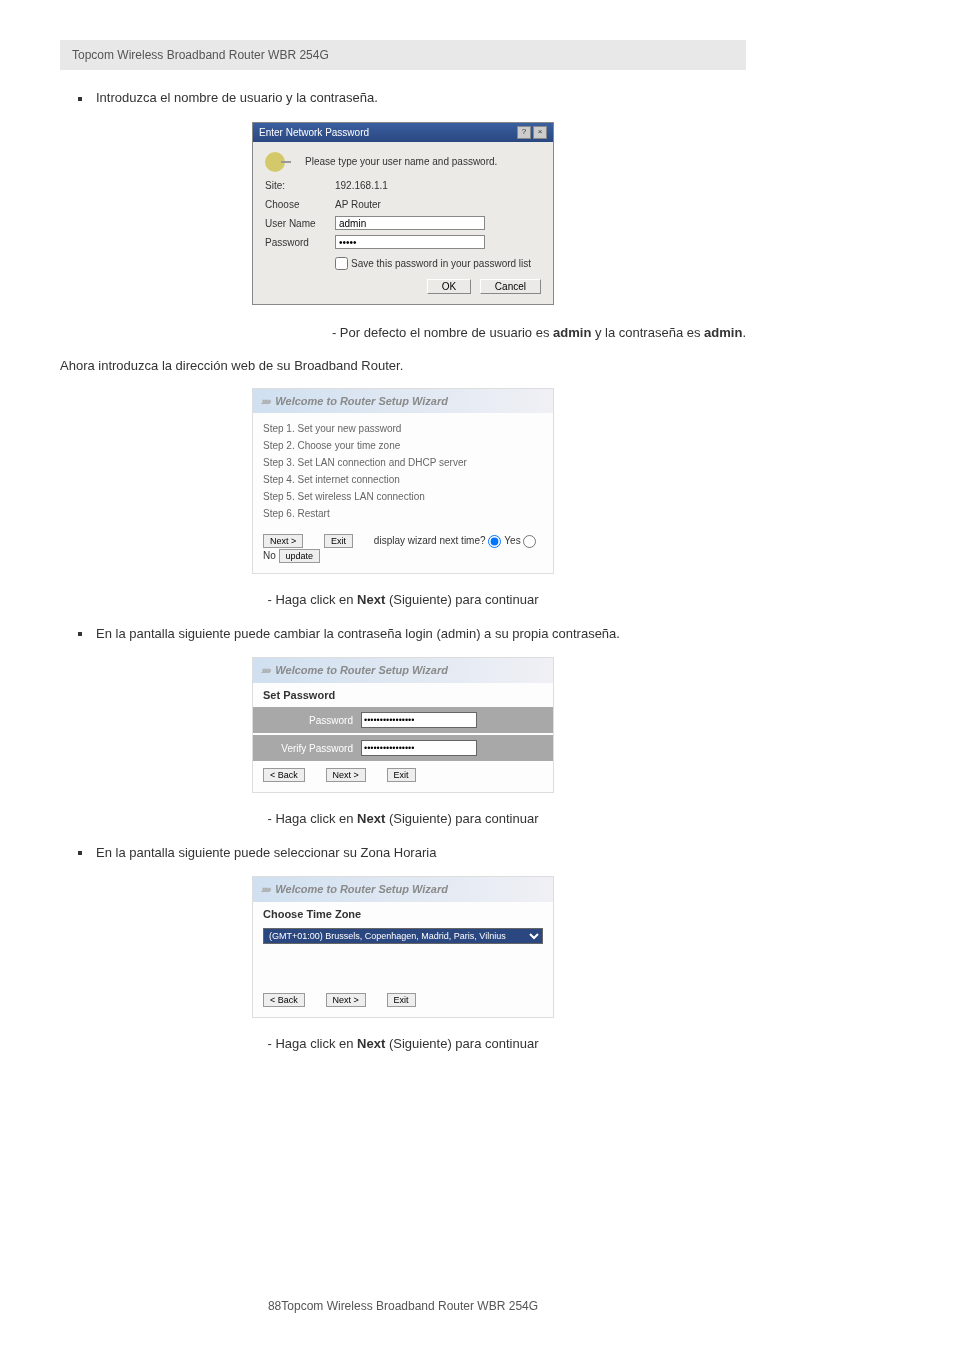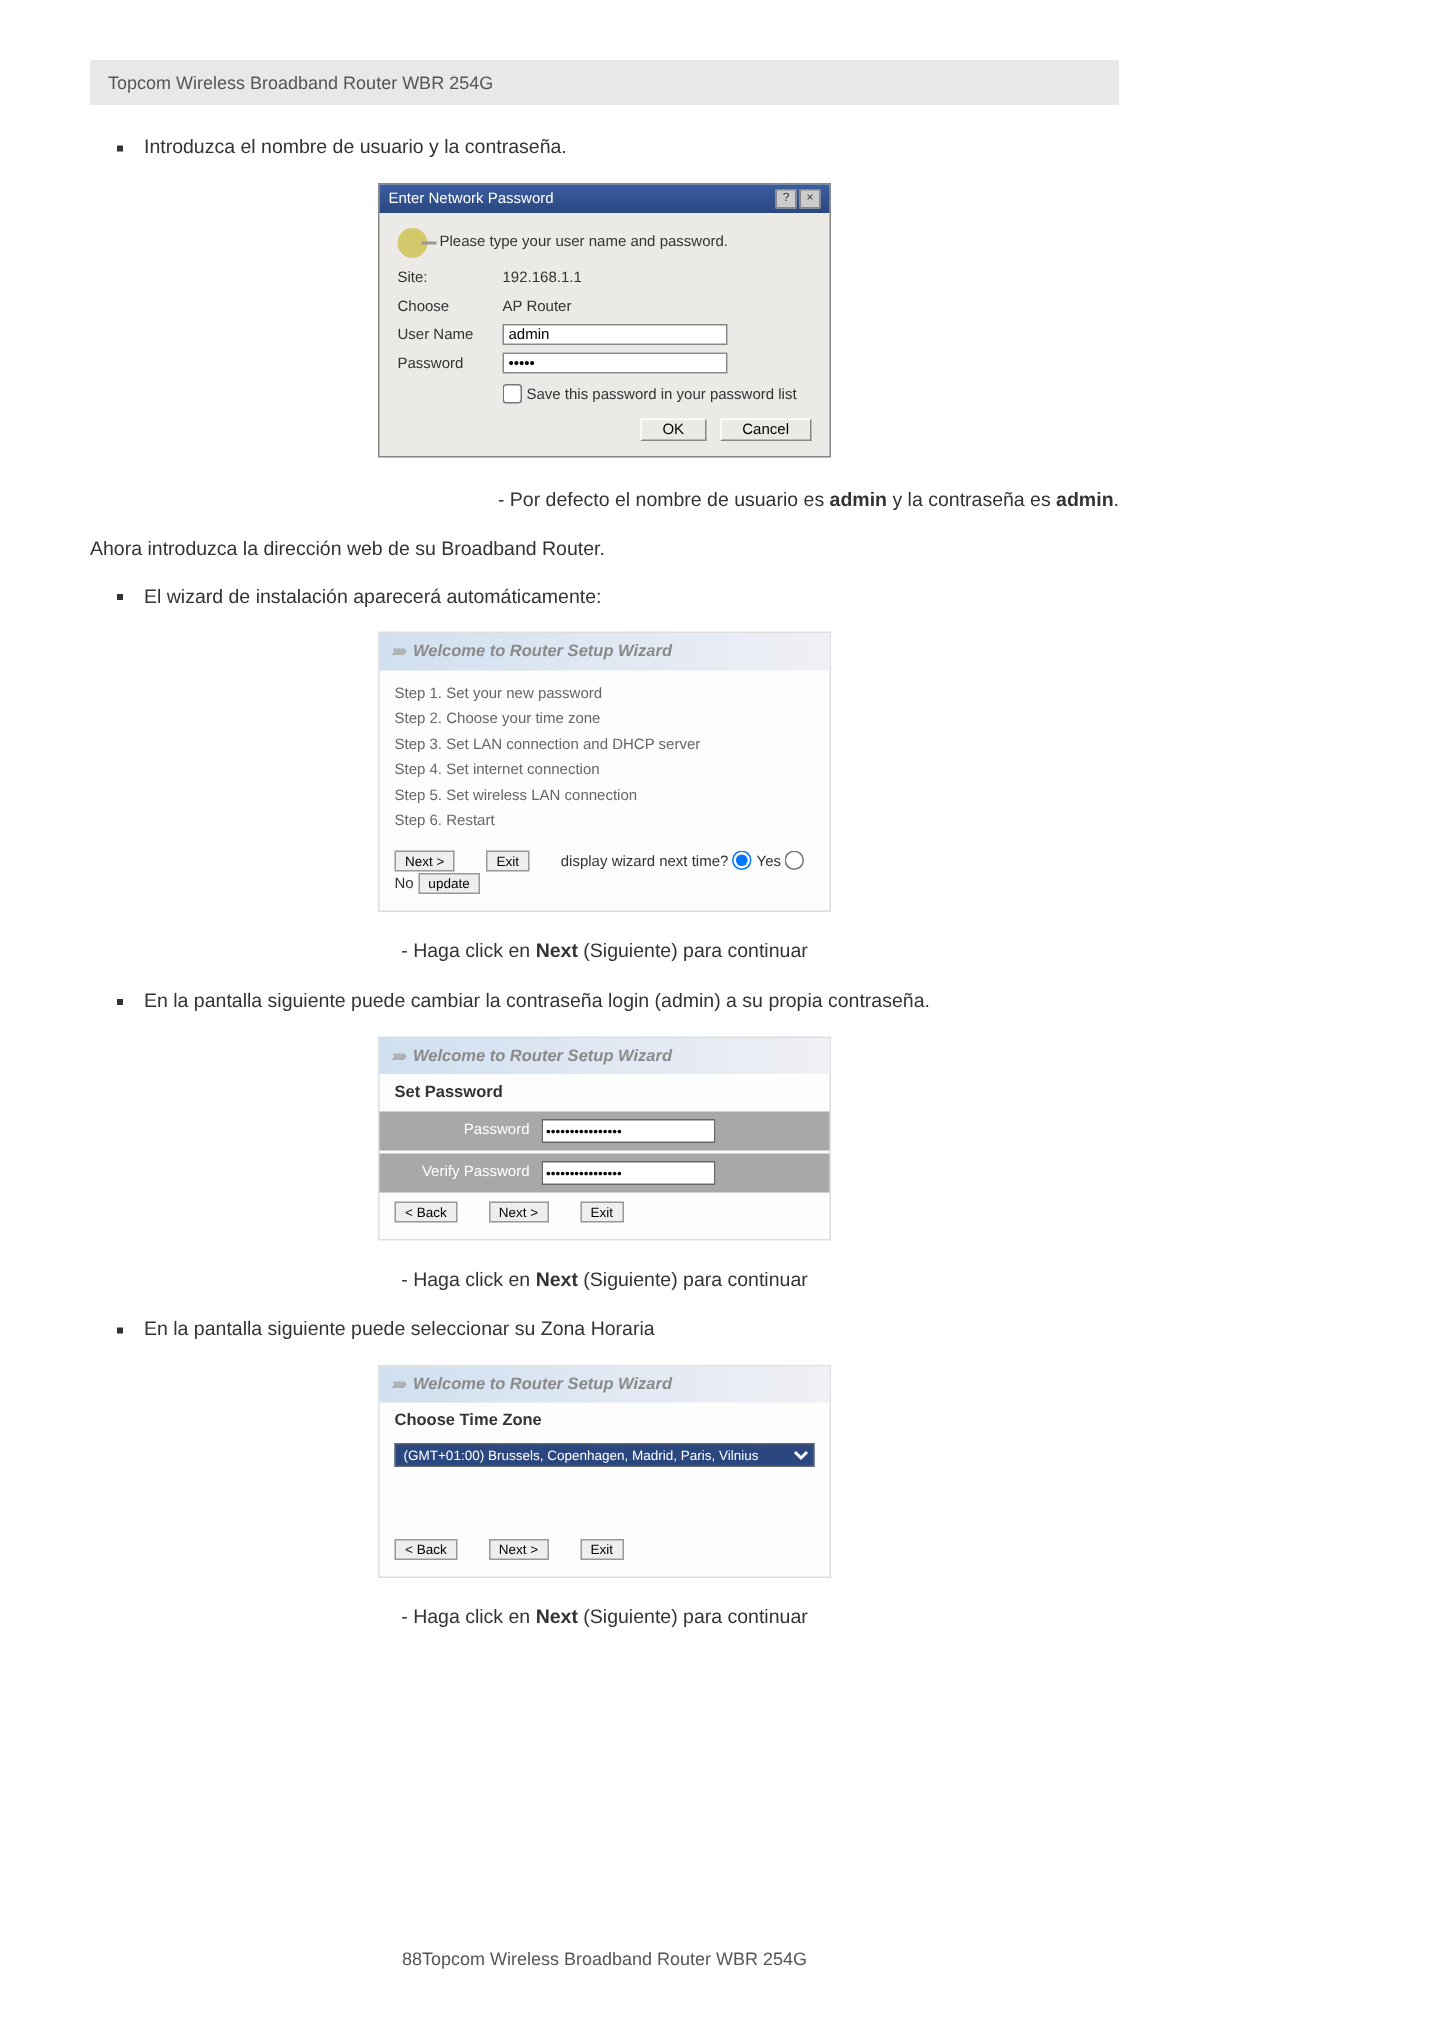--- a/index.html
+++ b/index.html
@@ -9,21 +9,21 @@
 .bullet-line .dot{display:inline-block;width:4px;height:4px;background:#333;vertical-align:middle;margin-right:14px}
 .dialog{width:300px;margin:8px auto 16px auto;border:1px solid #888;background:#eceae6;font-size:10px}
 .dlg-title{background:linear-gradient(#3a5fa0,#2a4780);color:#fff;padding:2px 6px;font-size:10px;display:flex;justify-content:space-between;align-items:center}
 .dlg-ctl{display:flex;gap:2px}
 .dlg-ctl span{background:#ccc;color:#333;width:12px;height:11px;display:inline-flex;align-items:center;justify-content:center;font-size:8px;border:1px solid #888}
 .dlg-body{padding:10px 12px}
 .dlg-row{display:flex;align-items:center;margin:4px 0}
 .dlg-row label{width:70px;color:#333}
 .dlg-row .val{flex:1}
 .dlg-row input[type=text],.dlg-row input[type=password]{width:150px;border:1px solid #888;background:#fff;padding:1px 3px;font-size:10px;height:14px;box-sizing:border-box}
-.dlg-prompt{display:flex;align-items:center;gap:8px;margin-bottom:6px}
+.dlg-prompt{display:flex;align-items:center;gap:20px;margin-bottom:6px}
 .key-ico{width:20px;height:20px;background:#d4c96a;border-radius:50%;position:relative;flex-shrink:0}
 .key-ico::after{content:"";position:absolute;width:10px;height:2px;background:#999;right:-6px;top:9px}
 .dlg-check{margin:6px 0 8px 70px}
 .dlg-btns{text-align:right;margin-top:4px}
 .dlg-btns button{font-size:10px;padding:1px 14px;margin-left:6px;background:#eceae6;border:1px solid #888;border-top-color:#fff;border-left-color:#fff}
 .sub-note{text-align:right;margin:18px 0 14px 0;font-size:13px}
 .para{margin:6px 0 12px 0}
 .wizard{width:300px;margin:10px auto 16px auto;font-size:10px;border:1px solid #ddd;background:#fdfdfd}
 .wiz-head{background:linear-gradient(90deg,#d0e0f0,#f0f0f5);padding:4px 8px;color:#8a8a8a;font-style:italic;font-size:11px;font-weight:bold}
 .wiz-head .chev{color:#aaa;margin-right:6px;letter-spacing:-2px}
@@ -85,21 +85,20 @@
       </div>
     </div>
   </div>
 
   <div class="sub-note">
     <span>- Por defecto el nombre de usuario es </span><b>admin</b><span> y la contraseña es </span><b>admin</b><span>.</span>
   </div>
 
   <div class="para">Ahora introduzca la dirección web de su Broadband Router.</div>
 
-  <div class="bullet-line"><span class="dot"></span><span>El wizard de instalación aparecerá automáticamente:</span></div>
 
   <div class="wizard">
     <div class="wiz-head"><span class="chev">›››››</span><span>Welcome to Router Setup Wizard</span></div>
     <div class="wiz-body">
       <div class="step">Step 1. Set your new password</div>
       <div class="step">Step 2. Choose your time zone</div>
       <div class="step">Step 3. Set LAN connection and DHCP server</div>
       <div class="step">Step 4. Set internet connection</div>
       <div class="step">Step 5. Set wireless LAN connection</div>
       <div class="step">Step 6. Restart</div>

